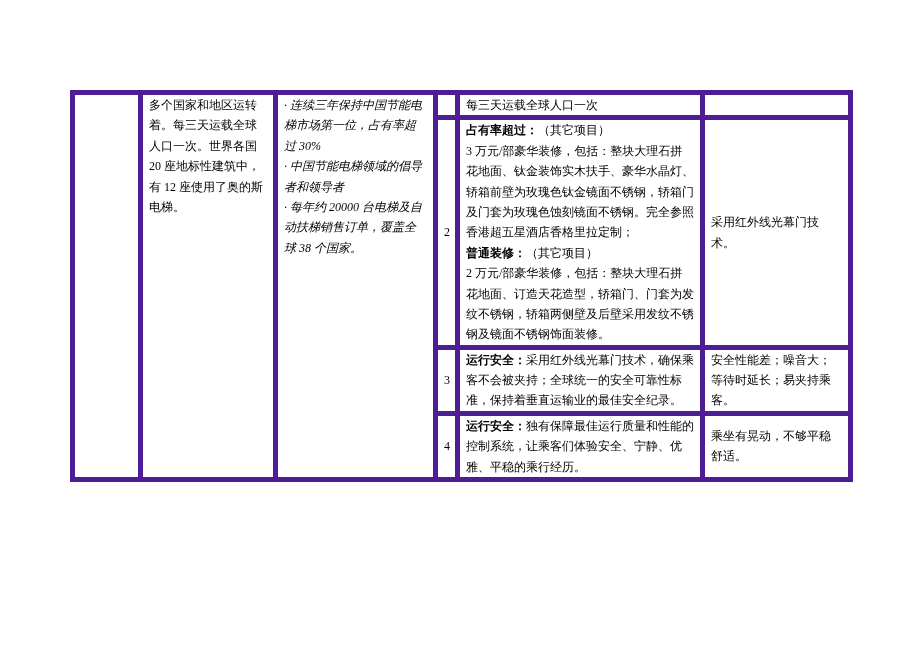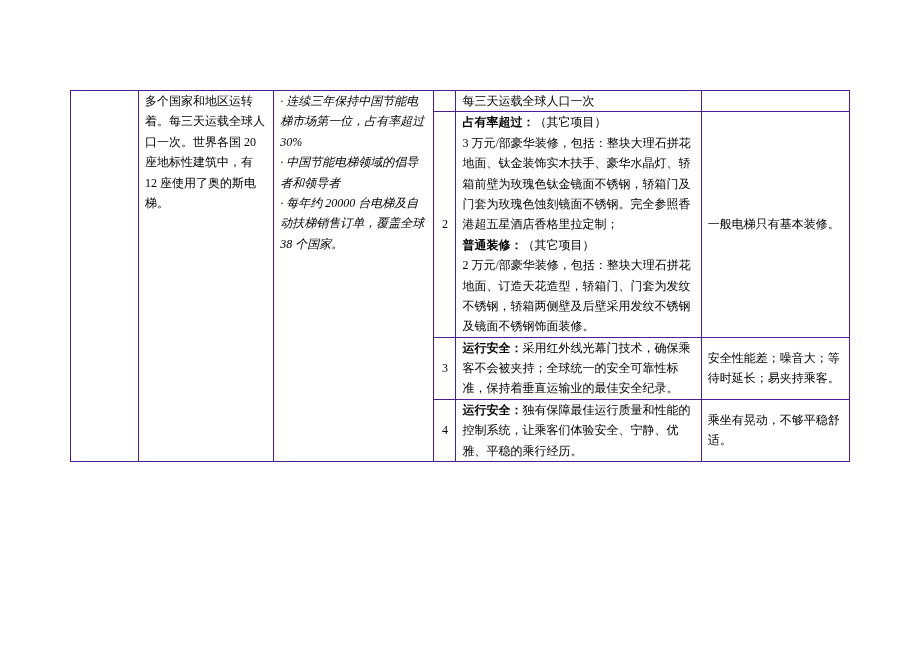--- a/index.html
+++ b/index.html
@@ -12,21 +12,21 @@
       color: #000;
       padding: 90px 70px 60px 70px;
       line-height: 1.7;
     }
     .tbl {
       width: 100%;
       border-collapse: collapse;
       table-layout: fixed;
     }
     .tbl td {
-      border: 1px solid #4c1d95;
+      border: 5px solid #4c1d95;
       padding: 0 6px;
       vertical-align: top;
       word-wrap: break-word;
     }
     .col-a { width: 68px; }
     .col-b { width: 135px; }
     .col-c { width: 160px; }
     .col-d { width: 22px; text-align: center; vertical-align: middle !important; }
     .col-e { width: 245px; }
     .col-f { width: 148px; vertical-align: middle !important; }
@@ -56,21 +56,21 @@
     <td class="col-f"></td>
   </tr>
   <tr>
     <td class="col-d">2</td>
     <td>
       <span class="b">占有率超过：</span><span>（其它项目）</span><br>
       <span>3 万元/部豪华装修，包括：整块大理石拼花地面、钛金装饰实木扶手、豪华水晶灯、轿箱前壁为玫瑰色钛金镜面不锈钢，轿箱门及门套为玫瑰色蚀刻镜面不锈钢。完全参照香港超五星酒店香格里拉定制；</span><br>
       <span class="b">普通装修：</span><span>（其它项目）</span><br>
       <span>2 万元/部豪华装修，包括：整块大理石拼花地面、订造天花造型，轿箱门、门套为发纹不锈钢，轿箱两侧壁及后壁采用发纹不锈钢及镜面不锈钢饰面装修。</span>
     </td>
-    <td class="col-f">一般电梯只有基本装修。</td>
+    <td class="col-f">采用红外线光幕门技术。</td>
   </tr>
   <tr>
     <td class="col-d">3</td>
     <td>
       <span class="b">运行安全：</span><span>采用红外线光幕门技术，确保乘客不会被夹持；全球统一的安全可靠性标准，保持着垂直运输业的最佳安全纪录。</span>
     </td>
     <td class="col-f">安全性能差；噪音大；等待时延长；易夹持乘客。</td>
   </tr>
   <tr>
     <td class="col-d">4</td>

